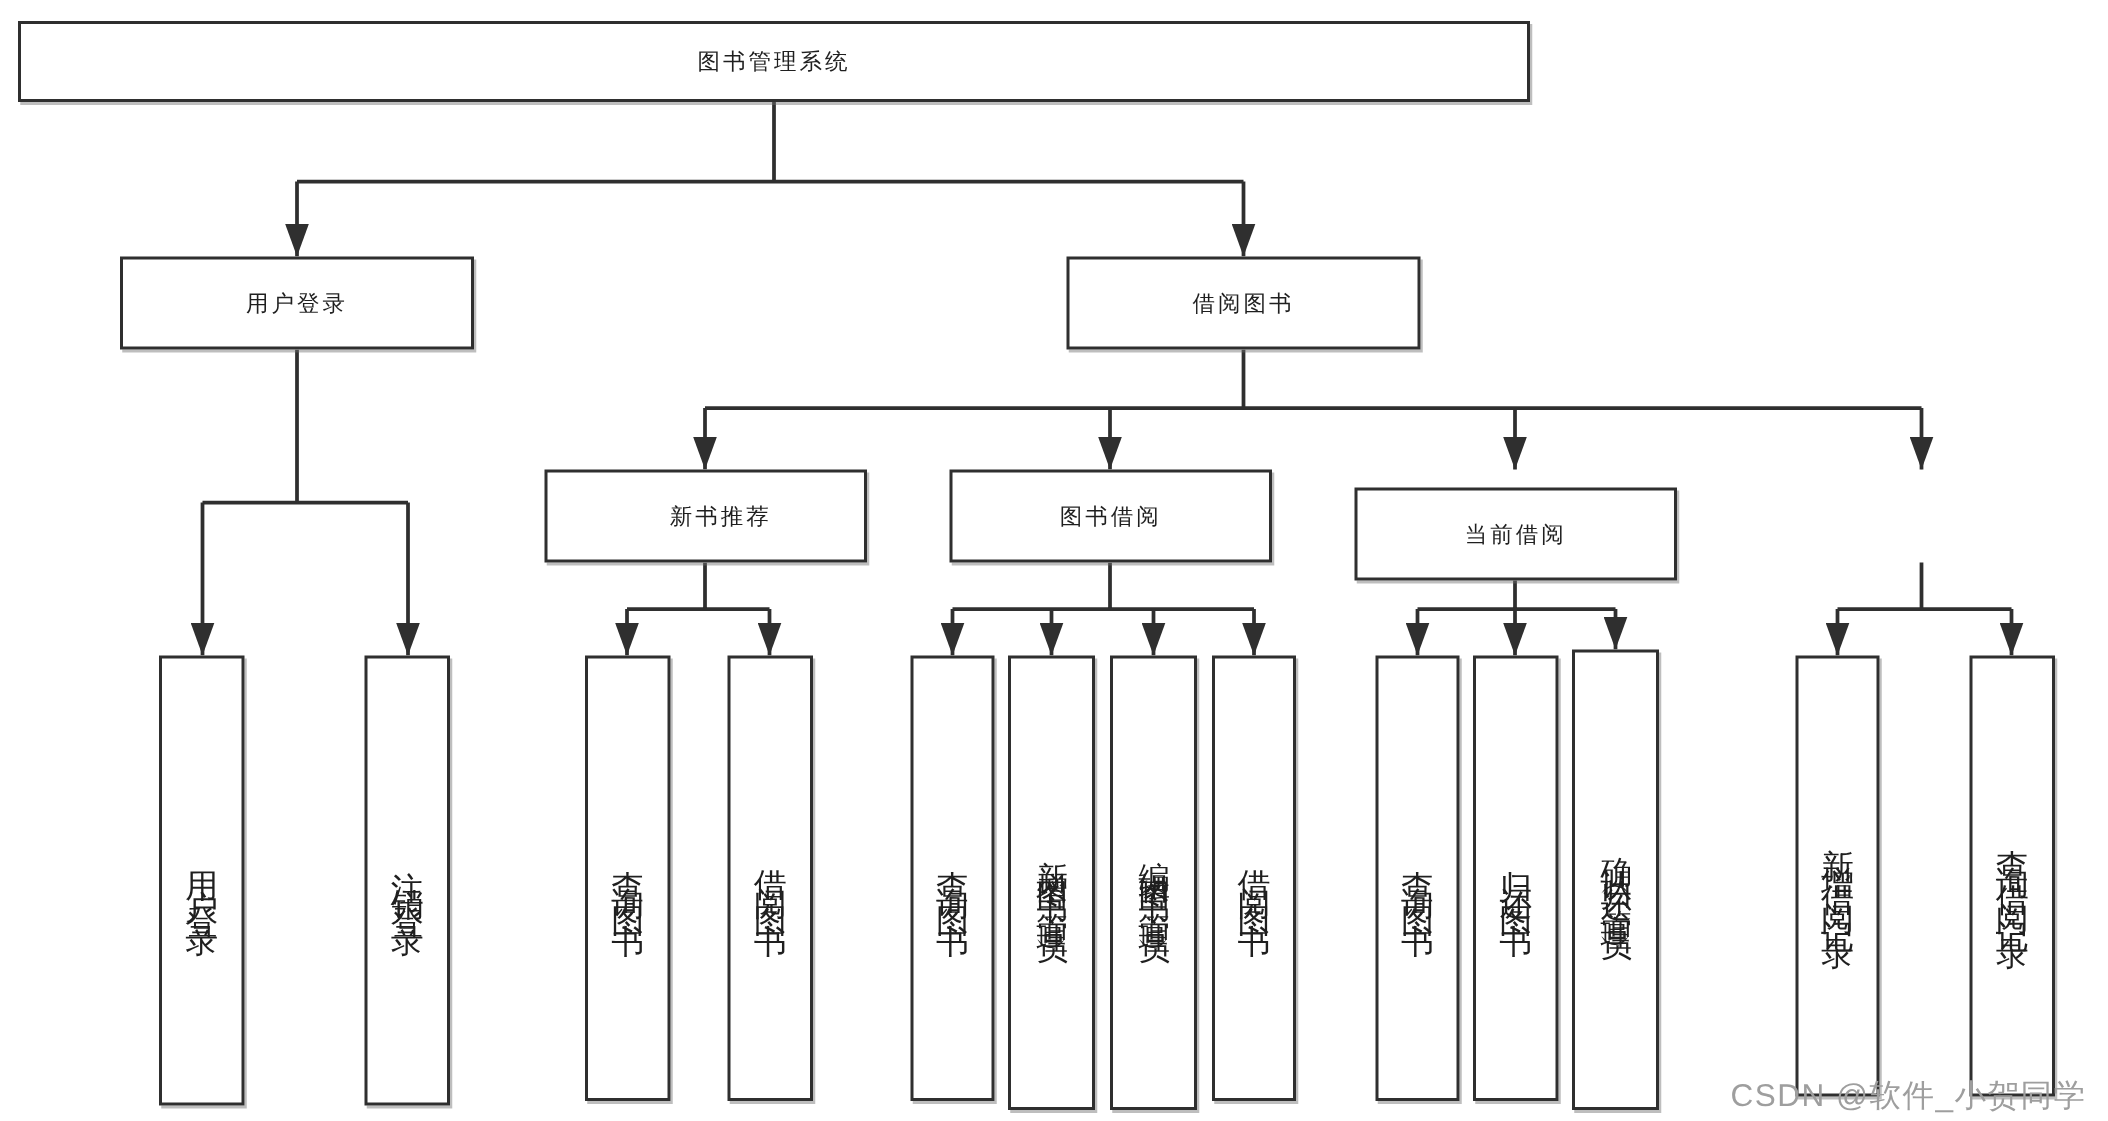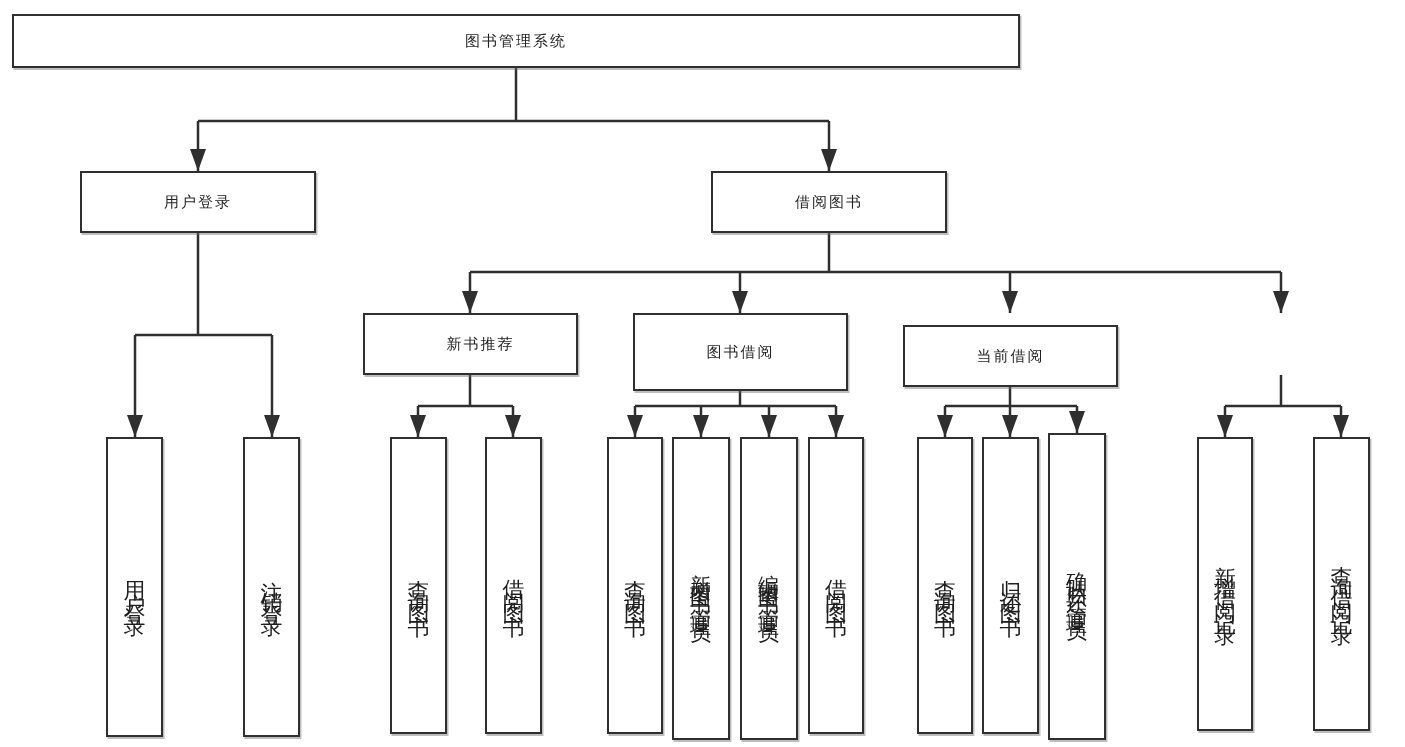--- a/index.html
+++ b/index.html
@@ -79,21 +79,21 @@
   <div class="node" style="left:80px;top:171px;width:236px;height:62px;">
     <span class="h-label">用户登录</span>
   </div>
   <div class="node" style="left:711px;top:171px;width:236px;height:62px;">
     <span class="h-label">借阅图书</span>
   </div>
 
   <div class="node" style="left:363px;top:313px;width:215px;height:62px;padding-left:20px;">
     <span class="h-label">新书推荐</span>
   </div>
-  <div class="node" style="left:633px;top:313px;width:215px;height:78px;">
+  <div class="node" style="left:633px;top:313px;width:215px;height:62px;">
     <span class="h-label">图书借阅</span>
   </div>
   <div class="node" style="left:903px;top:325px;width:215px;height:62px;">
     <span class="h-label">当前借阅</span>
   </div>
 
   <div class="node" style="left:106px;top:437px;width:57px;height:300px;">
     <span class="v-label">用户登录</span>
   </div>
   <div class="node" style="left:243px;top:437px;width:57px;height:300px;">
@@ -130,14 +130,15 @@
     <span class="v-label v-long">确认归还（管理员）</span>
   </div>
 
   <div class="node" style="left:1197px;top:437px;width:56px;height:294px;">
     <span class="v-label">新增借阅记录</span>
   </div>
   <div class="node" style="left:1313px;top:437px;width:57px;height:294px;">
     <span class="v-label">查询借阅记录</span>
   </div>
 
+  <div id="watermark">CSDN @软件_小贺同学</div>
 
 </div>
 
 </body></html>

